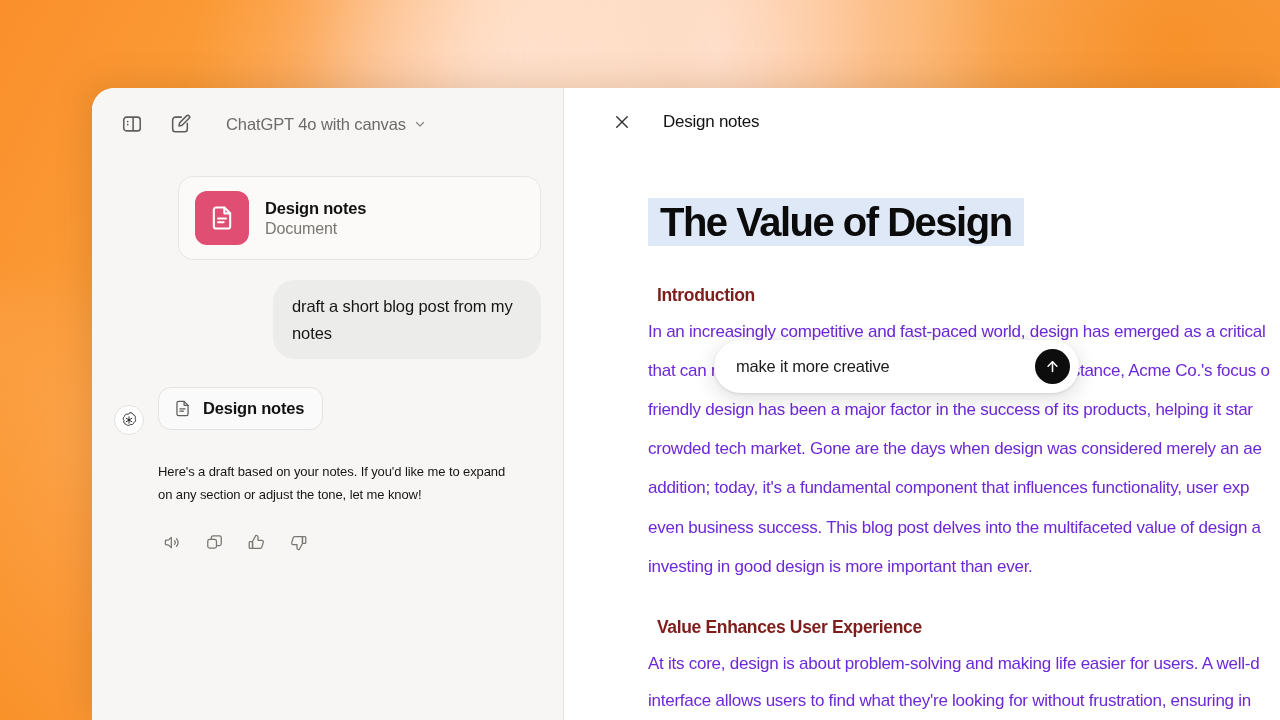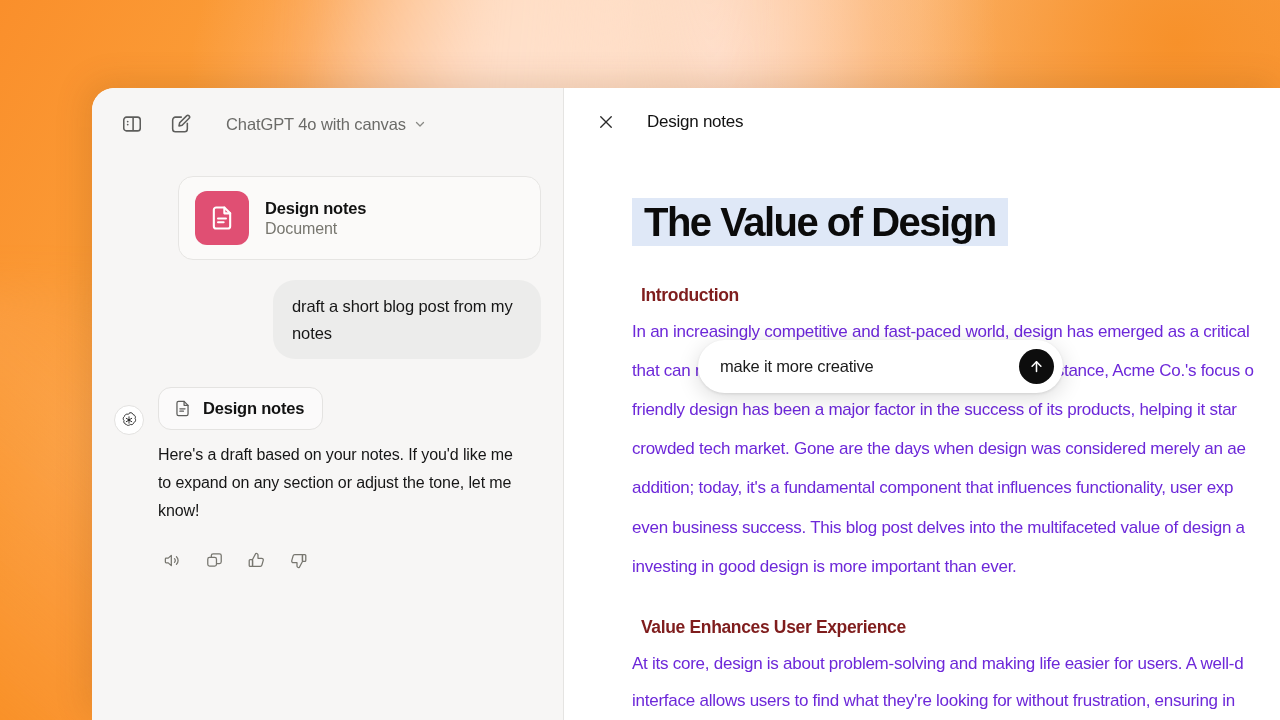--- a/index.html
+++ b/index.html
@@ -50,20 +50,21 @@
     position: absolute;
     left: 92px;
     top: 88px;
     width: 1188px;
     height: 632px;
     background: #ffffff;
     border-radius: 22px 0 0 0;
     overflow: hidden;
     display: flex;
     box-shadow: -6px -6px 32px rgba(120,60,10,0.16);
+    gap: 16px;
   }
 
   
   #chat-panel {
     width: 472px;
     min-width: 472px;
     height: 100%;
     background: #f7f6f5;
     border-right: 1px solid #e5e4e2;
     position: relative;
@@ -167,22 +168,22 @@
     border: 1px solid #e4e3e1;
     background: #fbfafa;
     border-radius: 13px;
     padding: 11px 18px 11px 14px;
     cursor: pointer;
   }
   #doc-chip .chip-label {
     font-size: 16.5px; font-weight: 700; color: #121212; letter-spacing: -0.2px;
   }
   #assistant-text {
-    margin-top: 11px;
-    font-size: 16px;
+    margin-top: 31px;
+    font-size: 13px;
     line-height: 1.73;
     color: #161616;
     letter-spacing: -0.1px;
     max-width: 360px;
   }
   #msg-actions {
     display: flex;
     gap: 14px;
     margin-top: 22px;
     color: #77766f;

